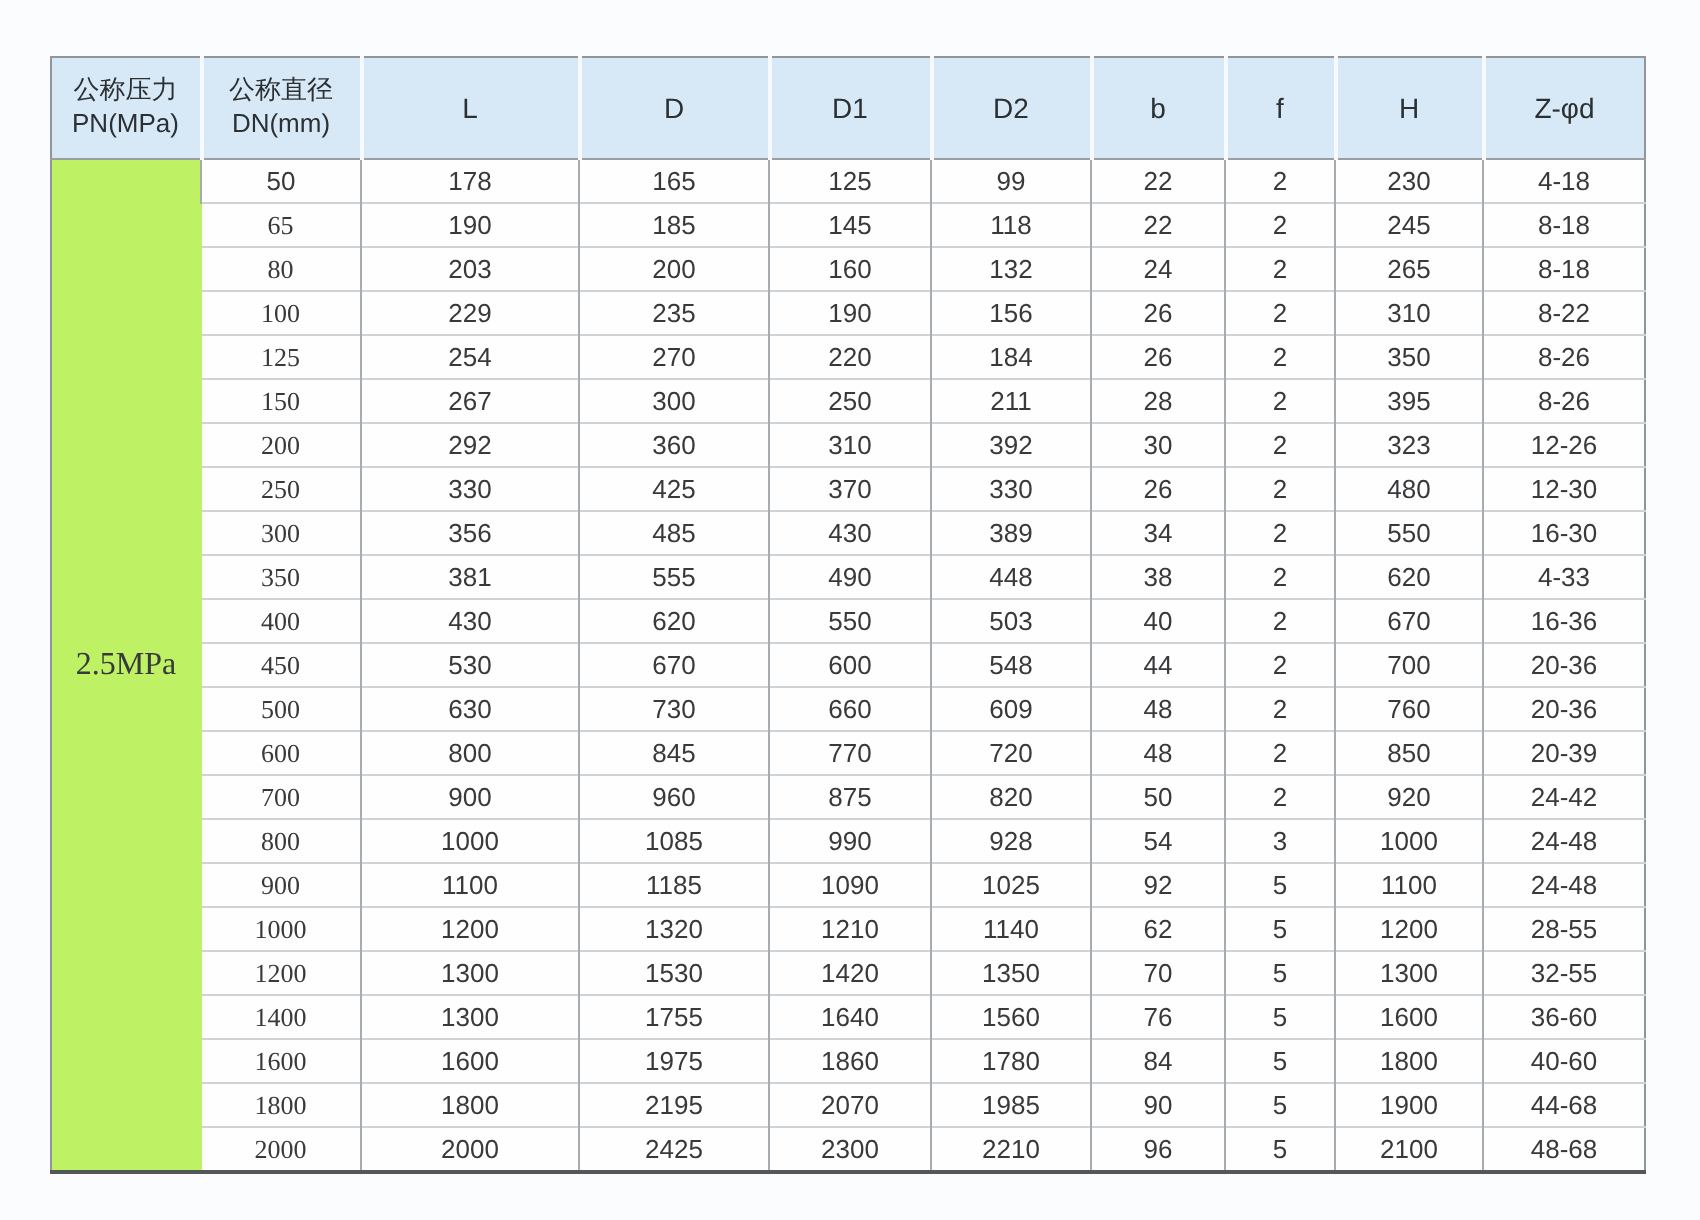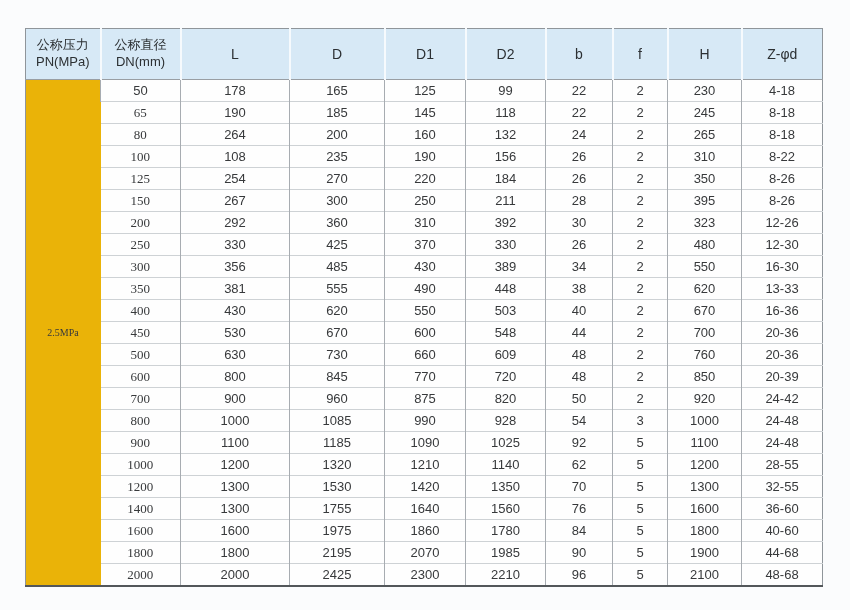--- a/index.html
+++ b/index.html
@@ -52,22 +52,22 @@
     vertical-align:middle;
     padding:0;
     border-left:1px solid var(--v-line);
     border-top:1px solid var(--h-line);
     background:#fefefe;
     white-space:nowrap;
   }
   tbody tr:first-child td{border-top:none;}
   tbody td:first-child{border-left:none;font-family:Liberation Serif, serif;}
   td.pn-cell{
-    font-size:10px;
-    background:#eab308;
+    font-size:16px;
+    background:#bef264;
   }
 </style>
 </head>
 <body>
 
 <div class="page">
   <table class="spec">
     <colgroup>
       <col style="width:75px">
         <col style="width:80px">
@@ -119,32 +119,32 @@
           <td>185</td>
           <td>145</td>
           <td>118</td>
           <td>22</td>
           <td>2</td>
           <td>245</td>
           <td>8-18</td>
         </tr>
         <tr>
           <td>80</td>
-          <td>264</td>
+          <td>203</td>
           <td>200</td>
           <td>160</td>
           <td>132</td>
           <td>24</td>
           <td>2</td>
           <td>265</td>
           <td>8-18</td>
         </tr>
         <tr>
           <td>100</td>
-          <td>108</td>
+          <td>229</td>
           <td>235</td>
           <td>190</td>
           <td>156</td>
           <td>26</td>
           <td>2</td>
           <td>310</td>
           <td>8-22</td>
         </tr>
         <tr>
           <td>125</td>
@@ -203,21 +203,21 @@
         </tr>
         <tr>
           <td>350</td>
           <td>381</td>
           <td>555</td>
           <td>490</td>
           <td>448</td>
           <td>38</td>
           <td>2</td>
           <td>620</td>
-          <td>13-33</td>
+          <td>4-33</td>
         </tr>
         <tr>
           <td>400</td>
           <td>430</td>
           <td>620</td>
           <td>550</td>
           <td>503</td>
           <td>40</td>
           <td>2</td>
           <td>670</td>

